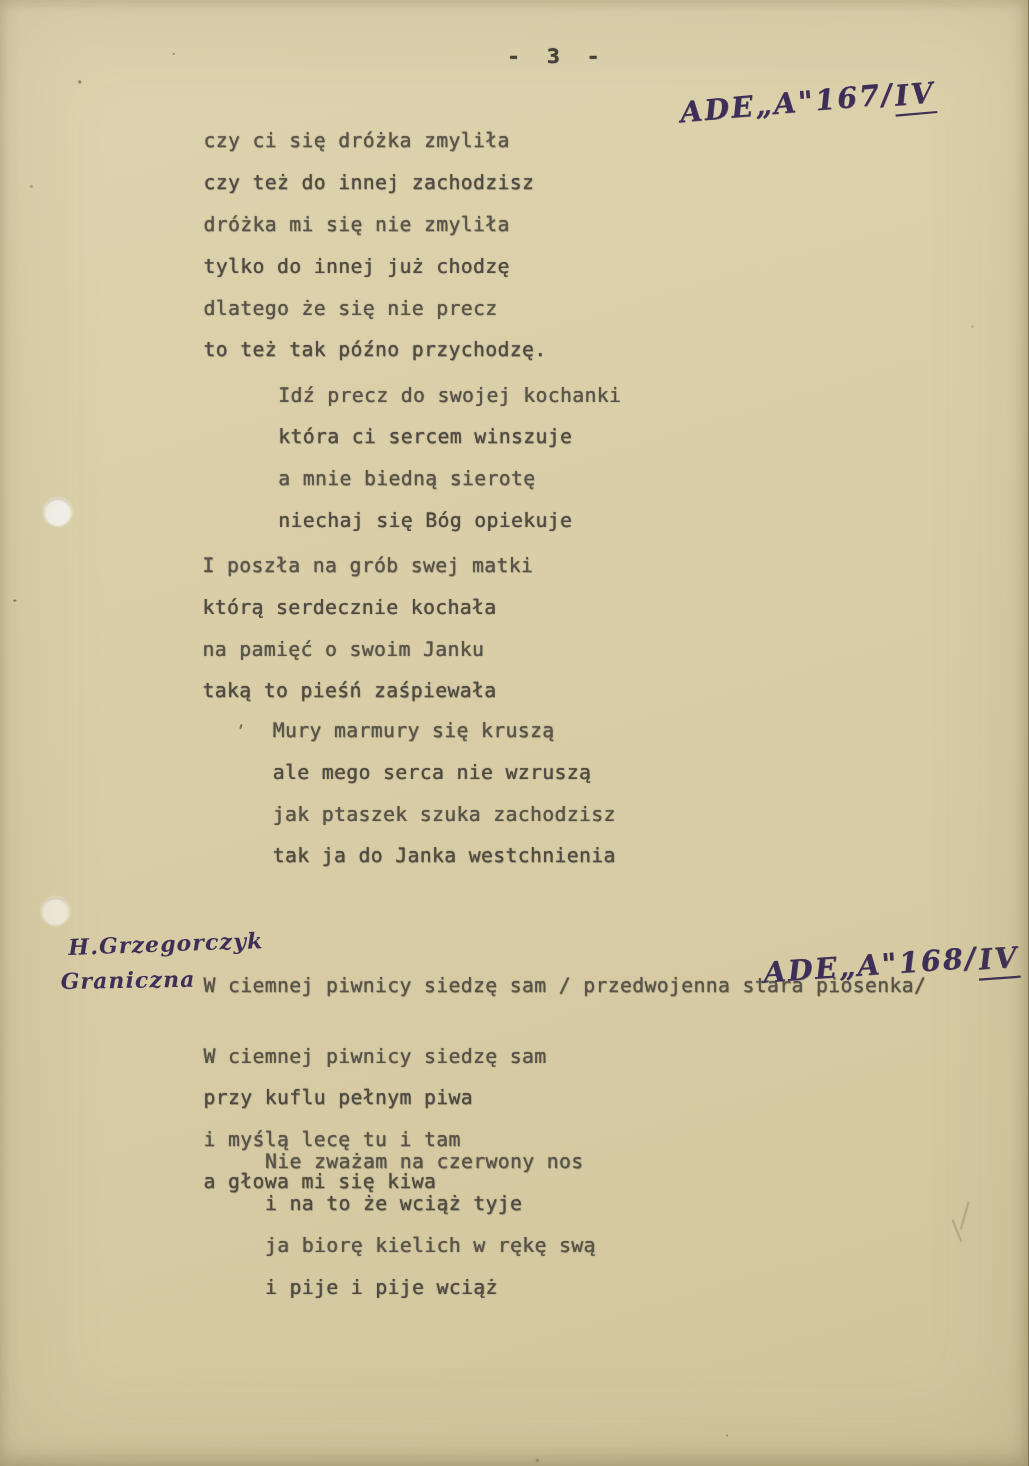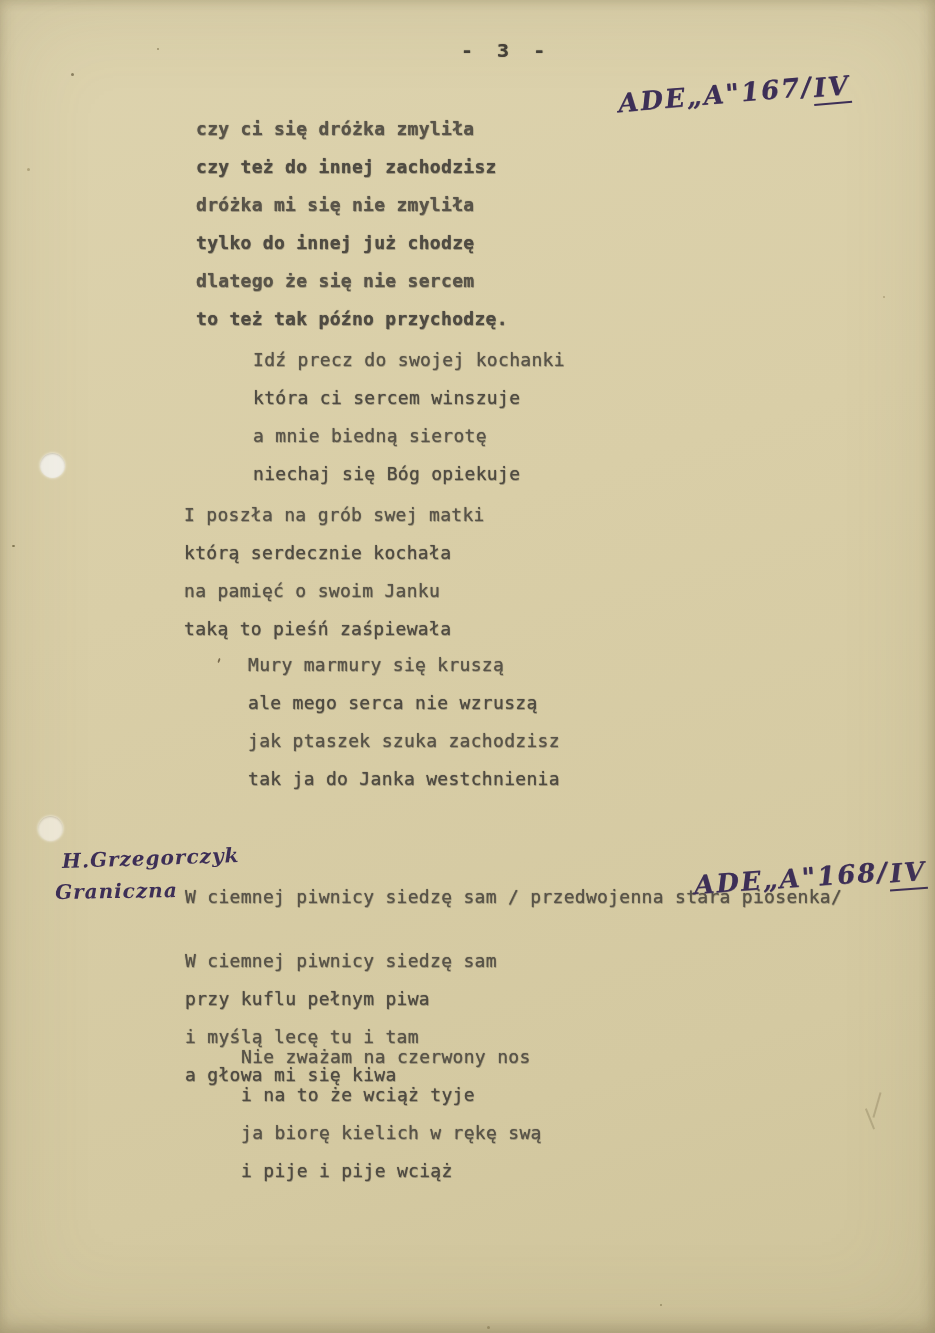--- a/index.html
+++ b/index.html
@@ -61,26 +61,26 @@
 <body>
 
 <div class="paper">
 
   <div class="pageno">- 3 -</div>
 
   <div class="hw ade" style="left:618px;top:78px;transform:rotate(-5deg);">
     <span>ADE„A"167/</span><span class="roman">IV</span>
   </div>
 
-  <div class="stanza" style="left:196px;top:110px;font-weight:bold;">
+  <div class="stanza" style="left:185px;top:110px;">
     <div class="tline">czy ci się dróżka zmyliła</div>
     <div class="tline">czy też do innej zachodzisz</div>
     <div class="tline">dróżka mi się nie zmyliła</div>
     <div class="tline">tylko do innej już chodzę</div>
-    <div class="tline">dlatego że się nie sercem</div>
+    <div class="tline">dlatego że się nie precz</div>
     <div class="tline">to też tak późno przychodzę.</div>
   </div>
 
   <div class="stanza" style="left:253px;top:341px;">
     <div class="tline">Idź precz do swojej kochanki</div>
     <div class="tline">która ci sercem winszuje</div>
     <div class="tline">a mnie biedną sierotę</div>
     <div class="tline">niechaj się Bóg opiekuje</div>
   </div>
 

